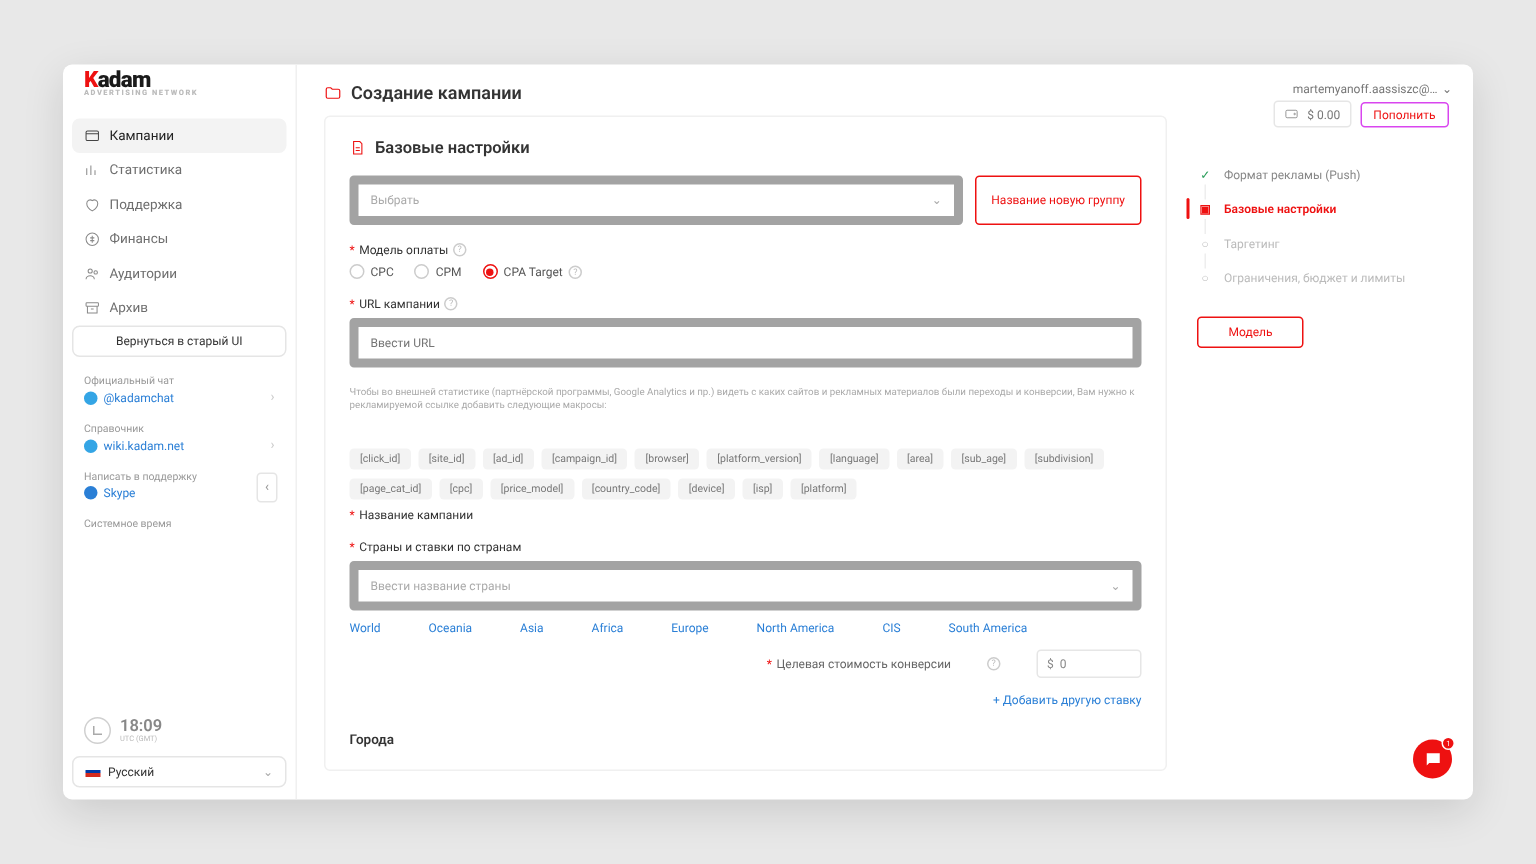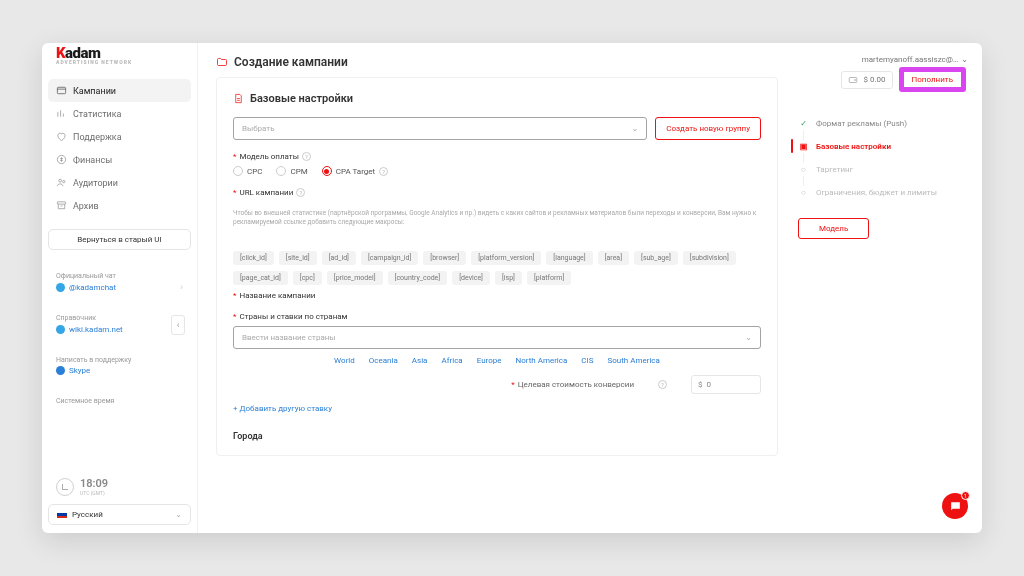--- a/index.html
+++ b/index.html
@@ -8,22 +8,22 @@
 .sidebar{width:156px;border-right:1px solid #f0f0f0;display:flex;flex-direction:column;padding:1px 6px 8px;font-size:9px}
 .logo{font-weight:900;font-size:15px;color:#1a1a1a;padding:0 8px 14px;letter-spacing:-.5px}
 .logo .k{color:#e11}
 .logo-sub{font-size:5px;color:#bbb;letter-spacing:1px;margin-top:-3px;display:block}
 .nav{list-style:none}
 .nav li{display:flex;align-items:center;gap:6px;padding:6px 8px;border-radius:5px;color:#6e6e6e;cursor:pointer}
 .nav li.active{background:#f3f3f3;color:#222}
 .nav .ic{width:11px;height:11px;display:inline-flex;align-items:center;justify-content:center}
 .nav .ic svg{width:11px;height:11px;stroke:#8a8a8a;fill:none;stroke-width:1.5}
 .nav li.active .ic svg{stroke:#444}
-.old-ui{margin-top:12px;border:1px solid #e5e5e5;border-radius:5px;padding:5px 8px;font-size:8px;color:#333;text-align:center;cursor:pointer}
-.sec{margin-top:22px;padding:0 8px}
+.old-ui{border:1px solid #e5e5e5;border-radius:5px;padding:5px 8px;font-size:8px;color:#333;text-align:center;cursor:pointer}
+.sec{margin-top:12px;padding:0 8px}
 .sec-t{font-size:7px;color:#999}
 .sec-v{font-size:8px;color:#2a7fd6;margin-top:2px;display:flex;align-items:center;gap:4px}
 .sec-v::before{content:"";width:9px;height:9px;border-radius:50%}
 .telegram::before{background:#34a5e5}
 .world::before{background:#34a5e5}
 .skype{color:#2a7fd6}
 .skype::before{background:#2a7fd6}
 .sec-arrow{color:#ccc;margin-left:auto;font-size:9px}
 .clock{margin-top:auto;display:flex;align-items:center;gap:6px;padding:0 8px}
 .clock-c{width:18px;height:18px;border:1.5px solid #d0d0d0;border-radius:50%;position:relative}
@@ -41,46 +41,46 @@
 .page-h{display:flex;align-items:center;gap:6px;font-size:12px;font-weight:600;color:#333;padding-bottom:8px}
 .page-h svg{width:12px;height:12px;stroke:#e11;fill:none;stroke-width:1.6}
 .card{border:1px solid #f0f0f0;border-radius:4px;padding:14px 16px}
 .card-h{display:flex;align-items:center;gap:6px;font-size:11px;font-weight:600;color:#333;margin-bottom:12px}
 .card-h svg{width:11px;height:11px;stroke:#e11;fill:none;stroke-width:1.6}
 .fg{margin-bottom:12px}
 .lbl{font-size:8px;color:#333;margin-bottom:5px;display:flex;align-items:center;gap:3px}
 .req{color:#e11}
 .hint{width:9px;height:9px;border:1px solid #ccc;border-radius:50%;font-size:6px;color:#bbb;display:inline-flex;align-items:center;justify-content:center}
 .row{display:flex;gap:8px;align-items:stretch}
-.select,.inp{flex:1;border:1px solid #a3a3a3;border-radius:3px;padding:6px 8px;font-size:8px;color:#aaa;background:#fff;position:relative;display:flex;align-items:flex-start}
+.select,.inp{flex:1;border:6px solid #a3a3a3;border-radius:3px;padding:6px 8px;font-size:8px;color:#aaa;background:#fff;position:relative;display:flex;align-items:flex-start}
 .select{cursor:pointer}
 .select .chev{margin-left:auto;color:#aaa}
 .btn-out{border:1px solid #e11;color:#e11;background:#fff;border-radius:3px;padding:6px 10px;font-size:8px;cursor:pointer;white-space:nowrap}
 .radios{display:flex;gap:14px}
 .radio{display:flex;align-items:flex-end;gap:4px;font-size:8px;color:#555;cursor:pointer}
 .rb{width:10px;height:10px;border:1px solid #ccc;border-radius:50%;display:inline-flex;align-items:center;justify-content:center}
 .radio.sel .rb{border-color:#e11}
 .radio.sel .rb::after{content:"";width:5px;height:5px;background:#e11;border-radius:50%}
 .help-t{font-size:6.5px;color:#aaa;line-height:1.4;margin-bottom:24px}
 .macros{display:flex;flex-wrap:wrap;gap:5px;margin-bottom:6px}
 .macro{background:#f3f3f3;border-radius:3px;padding:3px 7px;font-size:7px;color:#777;cursor:pointer}
 .inp input{border:none;outline:none;width:100%;font-size:8px;background:transparent}
-.regions{display:flex;gap:14px;justify-content:center;margin-top:7px}
+.regions{display:flex;gap:32px;margin-top:7px}
 .region{font-size:8px;color:#2a7fd6;cursor:pointer}
 .conv{display:flex;align-items:center;justify-content:flex-end;gap:24px;margin-top:10px;font-size:8px}
 .conv-lbl{color:#666}
 .conv-lbl::before{content:"*";color:#e11;margin-right:3px}
 .conv-inp{border:1px solid #e6e6e6;border-radius:3px;padding:4px 6px;font-size:8px;width:70px;display:flex;gap:4px;color:#888}
-.add-rate{text-align:left;margin-top:10px;font-size:8px;color:#2a7fd6;cursor:pointer}
+.add-rate{text-align:right;margin-top:10px;font-size:8px;color:#2a7fd6;cursor:pointer}
 .sec-title{font-size:9px;font-weight:600;color:#333;margin-top:18px}
 .right{width:190px;padding:12px 16px 0 6px;display:flex;flex-direction:column}
 .topbar{display:flex;align-items:center;gap:6px;font-size:8px;margin-bottom:14px;justify-content:flex-end}
 .wallet{display:flex;align-items:center;gap:5px;border:1px solid #e6e6e6;border-radius:3px;padding:3px 6px;color:#777}
 .wallet svg{width:10px;height:10px;stroke:#888;fill:none;stroke-width:1.4}
-.topup{border:5px solid #d946ef;color:#e11;border-radius:3px;padding:3px 8px;cursor:pointer}
+.topup{border:1px solid #d946ef;color:#e11;border-radius:3px;padding:3px 8px;cursor:pointer}
 .user{color:#777;font-size:8px;display:flex;align-items:center;gap:3px;position:absolute;top:12px;right:14px}
 .steps{list-style:none;margin-top:6px}
 .steps li{display:flex;align-items:center;gap:7px;font-size:8px;padding:6px 0;color:#bbb;position:relative}
 .steps li::before{content:"";position:absolute;left:5px;top:18px;width:1px;height:10px;background:#eee}
 .steps li:last-child::before{display:none}
 .step-ic{width:11px;height:11px;border-radius:50%;display:flex;align-items:center;justify-content:center}
 .steps li.done{color:#888}
 .steps li.done .step-ic{color:#2a9d5a}
 .steps li.cur{color:#e11;font-weight:600}
 .steps li.cur .step-ic{color:#e11}
@@ -203,21 +203,21 @@
             </svg>
             <span>Базовые настройки</span>
           </div>
 
         <div class="fg">
           <div class="row">
             <div class="select">
                 <span>Выбрать</span>
                 <span class="chev">⌄</span>
               </div>
-            <button class="btn-out">Создать новую группу</button>
+            <button class="btn-out">Название новую группу</button>
           </div>
         </div>
 
         <div class="fg">
           <div class="lbl">
               <span class="req">*</span>
               <span>Модель оплаты</span>
               <span class="hint">?</span>
             </div>
           <div class="radios">
@@ -235,20 +235,23 @@
                 <span class="hint">?</span>
               </label>
           </div>
         </div>
 
         <div class="fg">
           <div class="lbl">
               <span class="req">*</span>
               <span>URL кампании</span>
               <span class="hint">?</span>
+            </div>
+          <div class="inp">
+              <input placeholder="Ввести URL" style="">
             </div>
         </div>
 
         <div class="help-t">Чтобы во внешней статистике (партнёрской программы, Google Analytics и пр.) видеть с каких сайтов и рекламных материалов были переходы и конверсии, Вам нужно к рекламируемой ссылке добавить следующие макросы:</div>
         <div class="macros" id="m1">
             <span class="macro">[click_id]</span>
             <span class="macro">[site_id]</span>
             <span class="macro">[ad_id]</span>
             <span class="macro">[campaign_id]</span>
             <span class="macro">[browser]</span>

